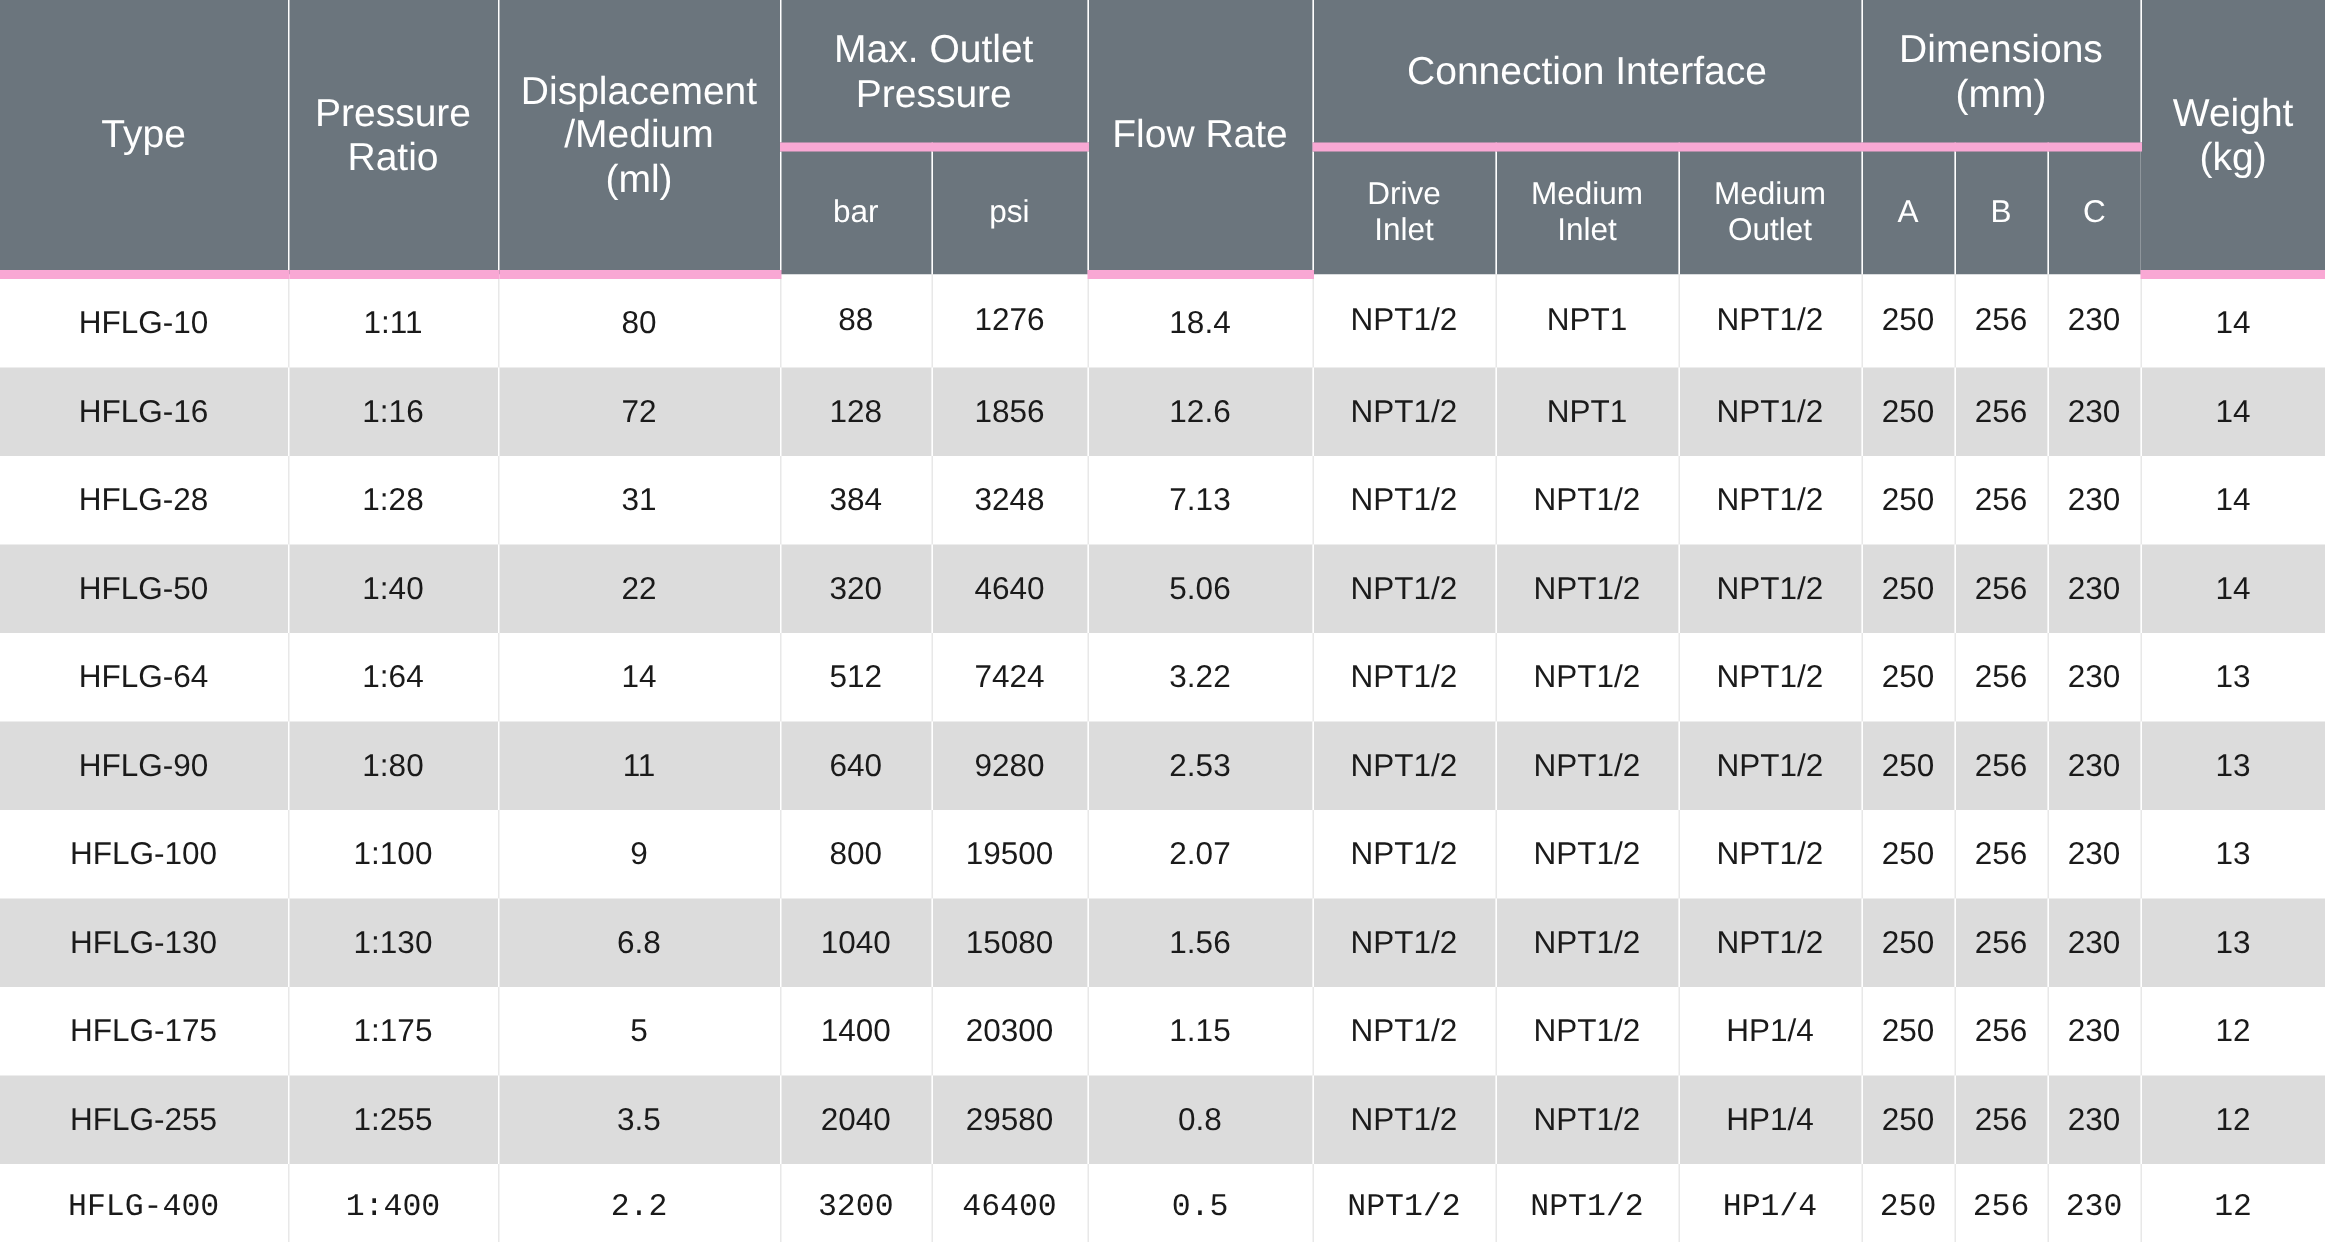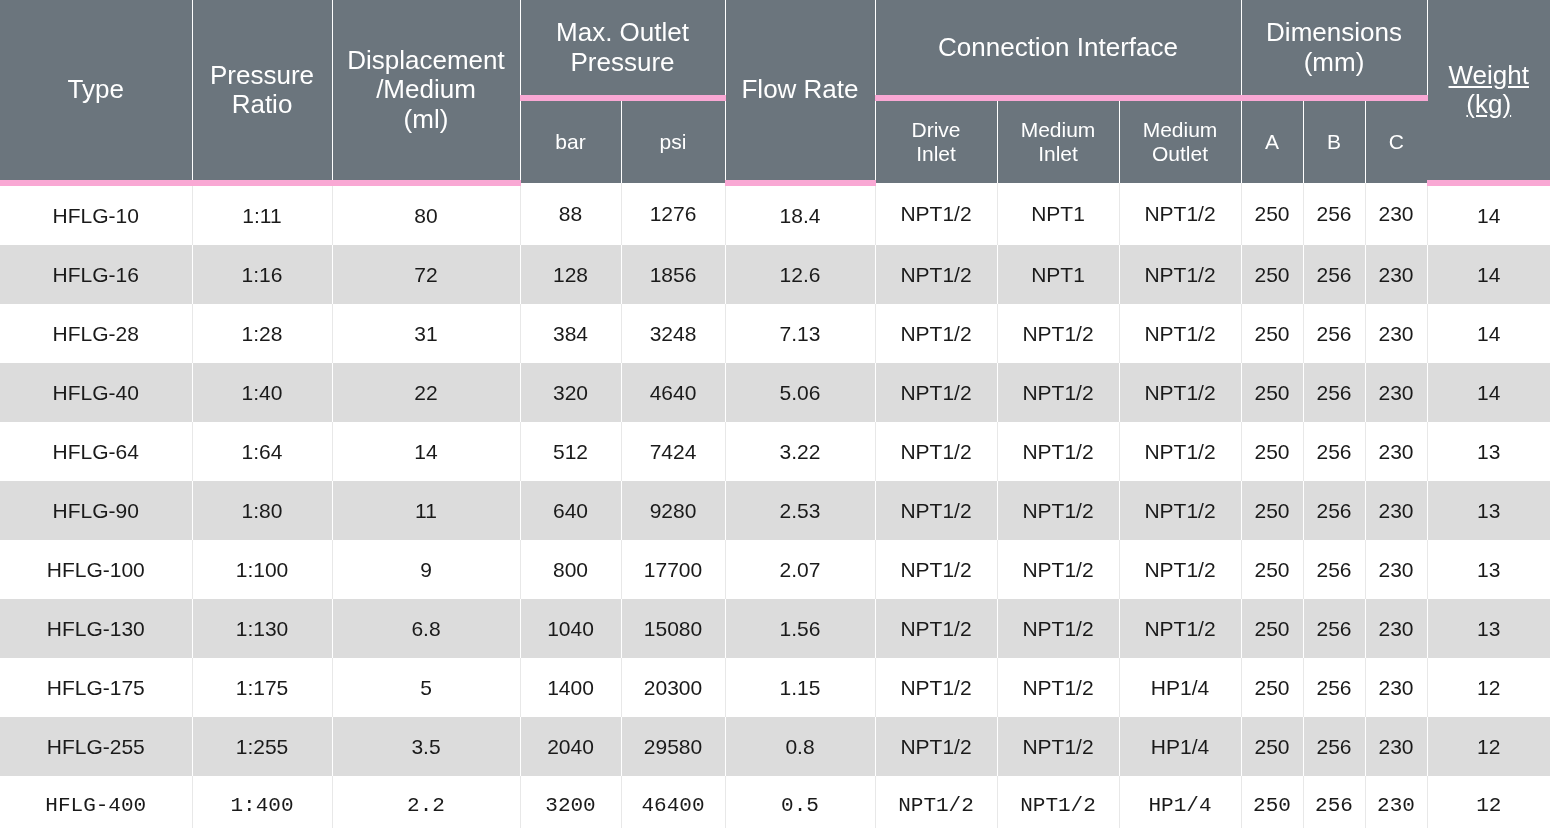--- a/index.html
+++ b/index.html
@@ -30,21 +30,20 @@
   thead th {
     background: #6b757d;
     color: #ffffff;
     font-size: 26px;
     line-height: 1.13;
     border-right: 1px solid #ffffff;
     border-bottom: 6px solid #f9a8d4;
   }
   thead tr:first-child th:last-child {
     border-right: none;
-    text-decoration: underline;
   }
   thead tr:last-child th:last-child {
     border-right: none;
   }
   thead th.no-bottom {
     border-bottom: none;
   }
   thead th.last-col {
     border-right: none;
   }
@@ -201,21 +200,21 @@
         <td>7.13</td>
         <td>NPT1/2</td>
         <td>NPT1/2</td>
         <td>NPT1/2</td>
         <td class="dim-cell">250</td>
         <td class="dim-cell">256</td>
         <td class="dim-cell">230</td>
         <td>14</td>
       </tr>
       <tr class="alt">
-        <td>HFLG-40</td>
+        <td>HFLG-50</td>
         <td>1:40</td>
         <td>22</td>
         <td>320</td>
         <td>4640</td>
         <td>5.06</td>
         <td>NPT1/2</td>
         <td>NPT1/2</td>
         <td>NPT1/2</td>
         <td class="dim-cell">250</td>
         <td class="dim-cell">256</td>
@@ -250,21 +249,21 @@
         <td class="dim-cell">250</td>
         <td class="dim-cell">256</td>
         <td class="dim-cell">230</td>
         <td>13</td>
       </tr>
       <tr>
         <td>HFLG-100</td>
         <td>1:100</td>
         <td>9</td>
         <td>800</td>
-        <td>17700</td>
+        <td>19500</td>
         <td>2.07</td>
         <td>NPT1/2</td>
         <td>NPT1/2</td>
         <td>NPT1/2</td>
         <td class="dim-cell">250</td>
         <td class="dim-cell">256</td>
         <td class="dim-cell">230</td>
         <td>13</td>
       </tr>
       <tr class="alt">

